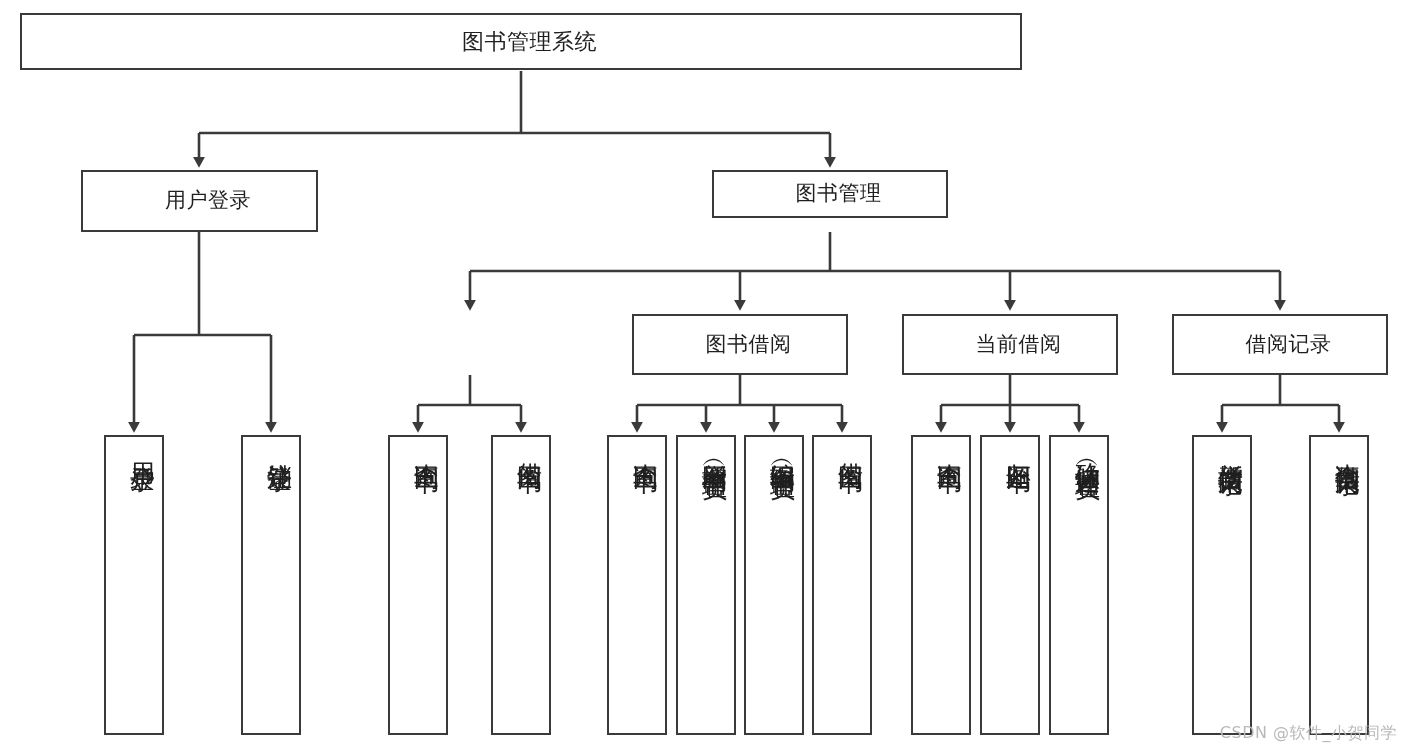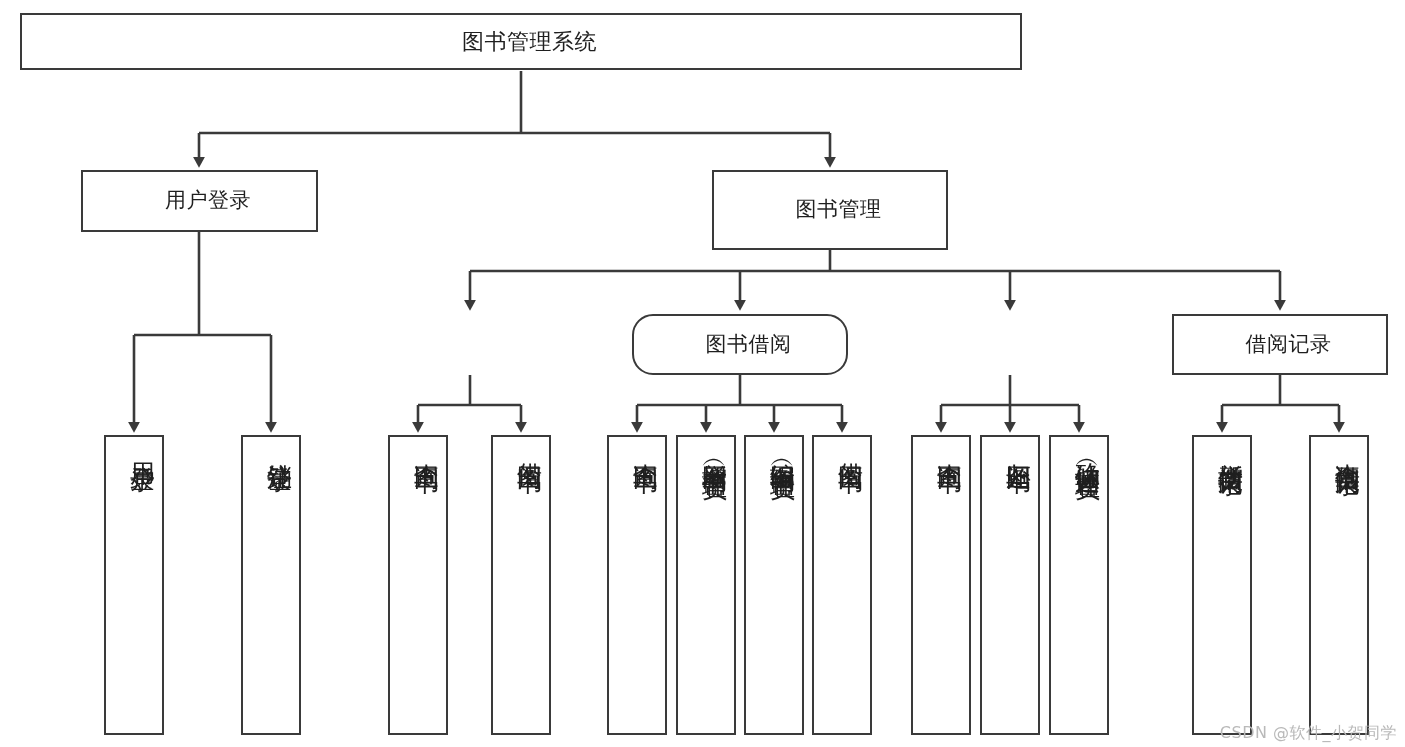--- a/index.html
+++ b/index.html
@@ -124,26 +124,29 @@
     </g>
   </svg>
 
   <div class="node h-node root" style="left:20px;top:13px;width:1002px;height:57px;">
     <span class="lbl">图书管理系统</span>
   </div>
 
   <div class="node h-node" style="left:81px;top:170px;width:237px;height:62px;">
     <span class="lbl">用户登录</span>
   </div>
-  <div class="node h-node" style="left:712px;top:170px;width:236px;height:80px;">
+  <div class="node h-node" style="left:712px;top:170px;width:236px;height:48px;">
     <span class="lbl">图书管理</span>
   </div>
 
-  <div class="node h-node" style="left:632px;top:314px;width:216px;height:61px;border-radius:21px;">
+  <div class="node h-node" style="left:632px;top:314px;width:216px;height:61px;">
     <span class="lbl">图书借阅</span>
+  </div>
+  <div class="node h-node" style="left:902px;top:314px;width:216px;height:61px;">
+    <span class="lbl">当前借阅</span>
   </div>
   <div class="node h-node" style="left:1172px;top:314px;width:216px;height:61px;">
     <span class="lbl">借阅记录</span>
   </div>
 
   <div class="node v-node" style="left:104px;top:435px;width:60px;height:300px;">
     <span class="lbl">用户登录</span>
   </div>
   <div class="node v-node" style="left:241px;top:435px;width:60px;height:300px;">
     <span class="lbl">注销登录</span>

